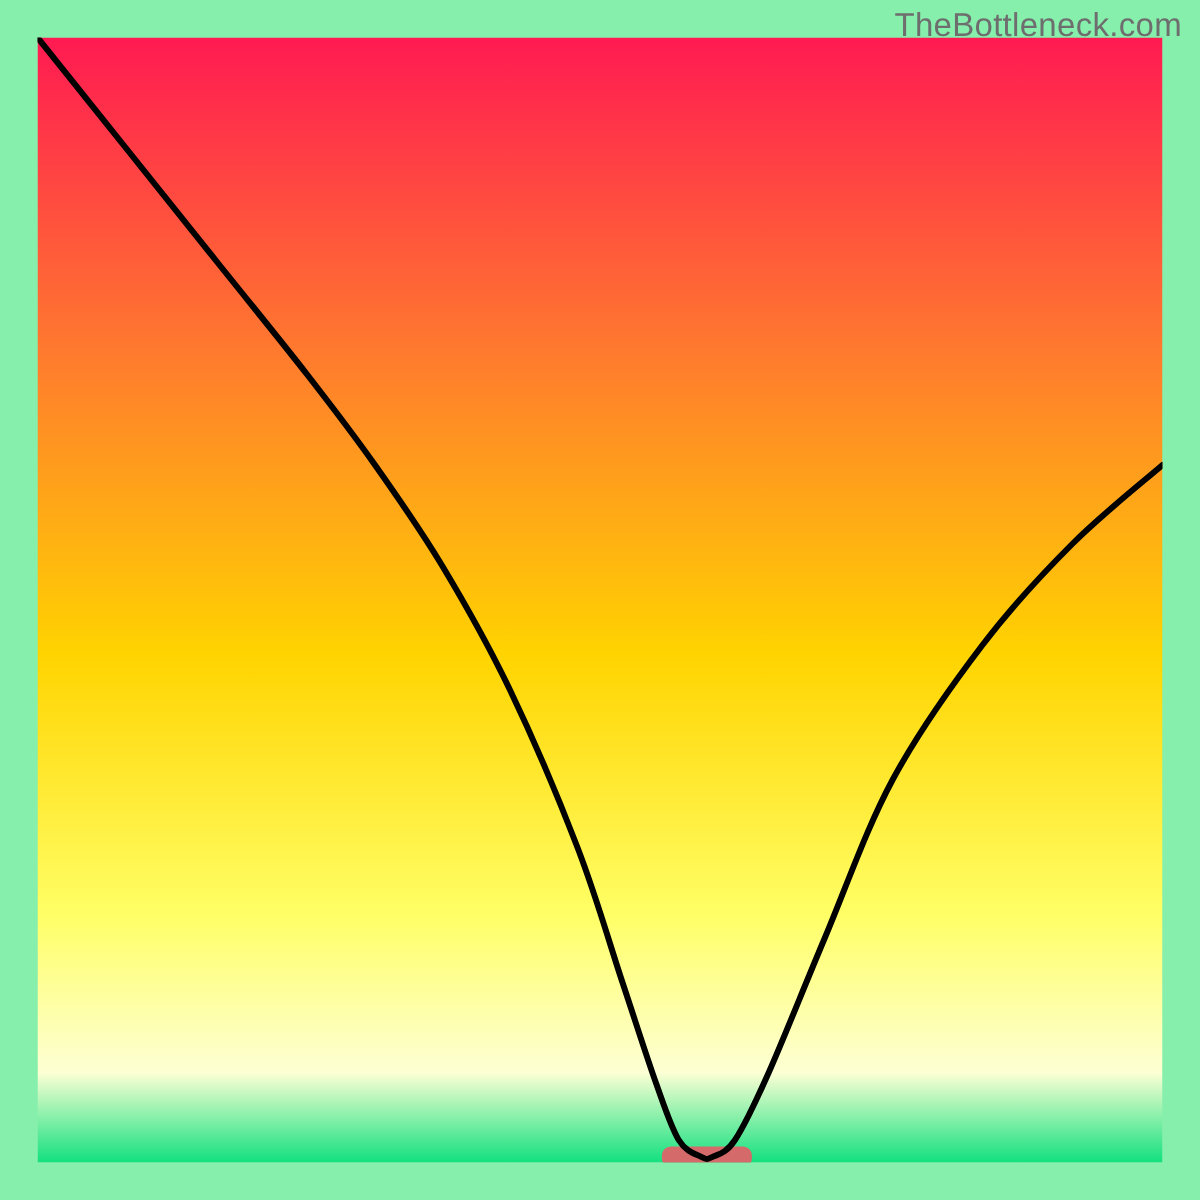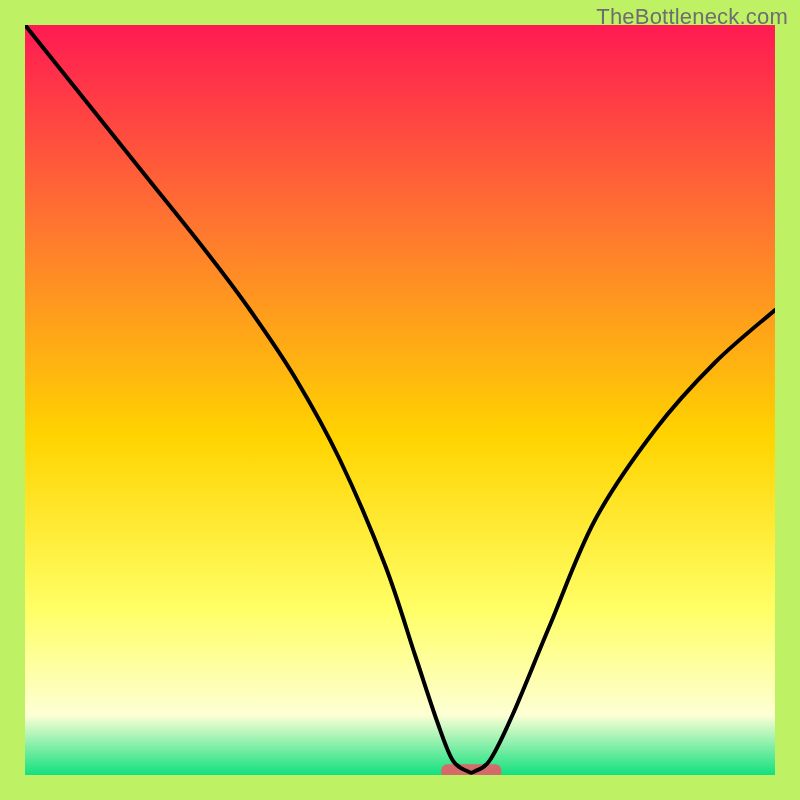--- a/index.html
+++ b/index.html
@@ -8,21 +8,21 @@
     width: 800px;
     height: 800px;
     background: #000;
     overflow: hidden;
     font-family: Arial, Helvetica, sans-serif;
   }
   .outer {
     position: relative;
     width: 800px;
     height: 800px;
-    background: #bef264;
+    background: #86efac;
   }
   .watermark {
     position: absolute;
     top: 4px;
     right: 12px;
     color: #6e6e6e;
     font-size: 22px;
     font-weight: 500;
     letter-spacing: 0.2px;
     z-index: 10;

